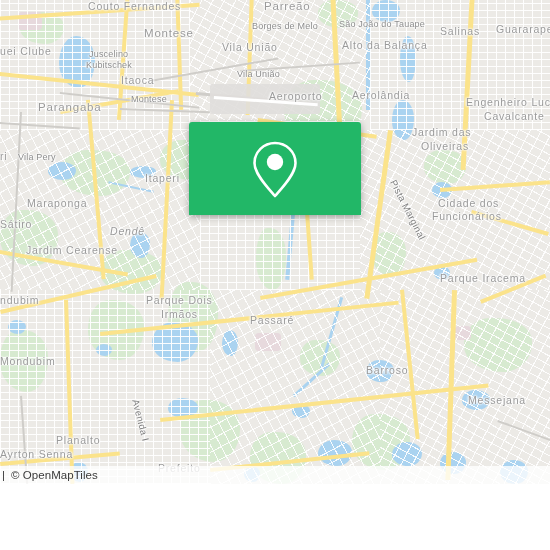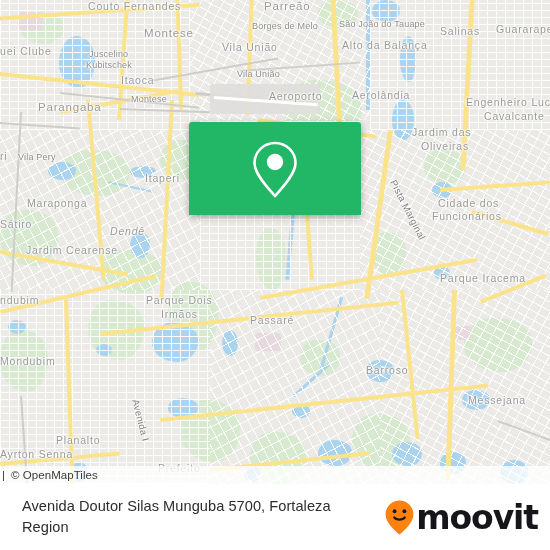--- a/index.html
+++ b/index.html
@@ -361,26 +361,14 @@
       <div id="popup-top">
         <svg width="52" height="64" viewBox="0 0 52 64">
           <path d="M26 6 C14.5 6 5.5 15 5.5 26 C5.5 37.5 20 52 26 59 C32 52 46.5 37.5 46.5 26 C46.5 15 37.5 6 26 6 Z" fill="none" stroke="#ffffff" stroke-width="2.6" stroke-linejoin="round"></path>
           <circle cx="26" cy="25" r="8.2" fill="#ffffff"></circle>
         </svg>
       </div>
     </div>
 
   </div>
 
-  <div id="footer">
-    <div id="footer-address">Avenida Doutor Silas Munguba 5700, Fortaleza Region</div>
-    <div id="footer-logo">
-      <svg id="logo-pin" width="31" height="37" viewBox="0 0 31 37">
-        <path d="M15.5 1.5 C7.8 1.5 1.6 7.7 1.6 15.4 C1.6 23.6 10.5 31.2 15.5 35.6 C20.5 31.2 29.4 23.6 29.4 15.4 C29.4 7.7 23.2 1.5 15.5 1.5 Z" fill="#ff8110"></path>
-        <circle cx="10.6" cy="12.2" r="1.95" fill="#1a1a1a"></circle>
-        <circle cx="20.4" cy="12.2" r="1.95" fill="#1a1a1a"></circle>
-        <path d="M10.2 18.4 C12.3 21.4 18.7 21.4 20.8 18.4" fill="none" stroke="#1a1a1a" stroke-width="2.1" stroke-linecap="round"></path>
-      </svg>
-      <span id="logo-word">moovit</span>
-    </div>
-  </div>
 
 </div>
 
 </body></html>

